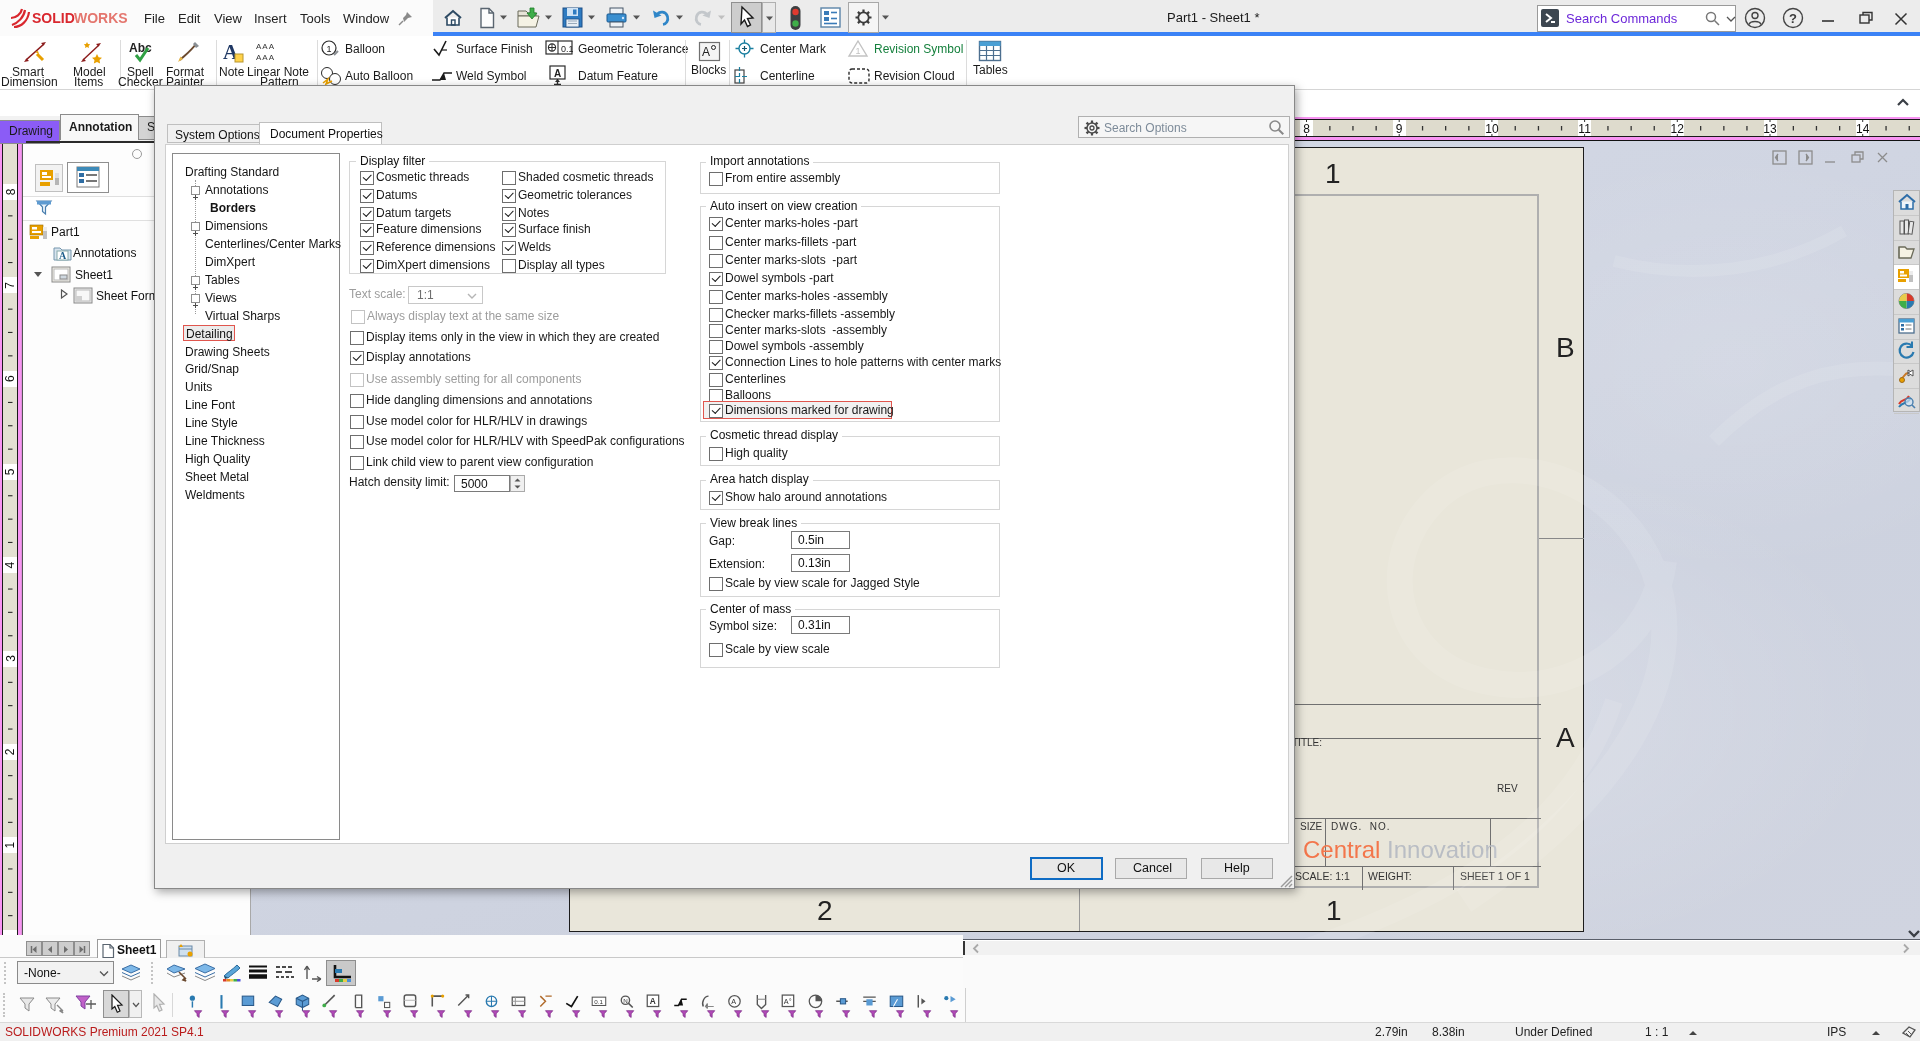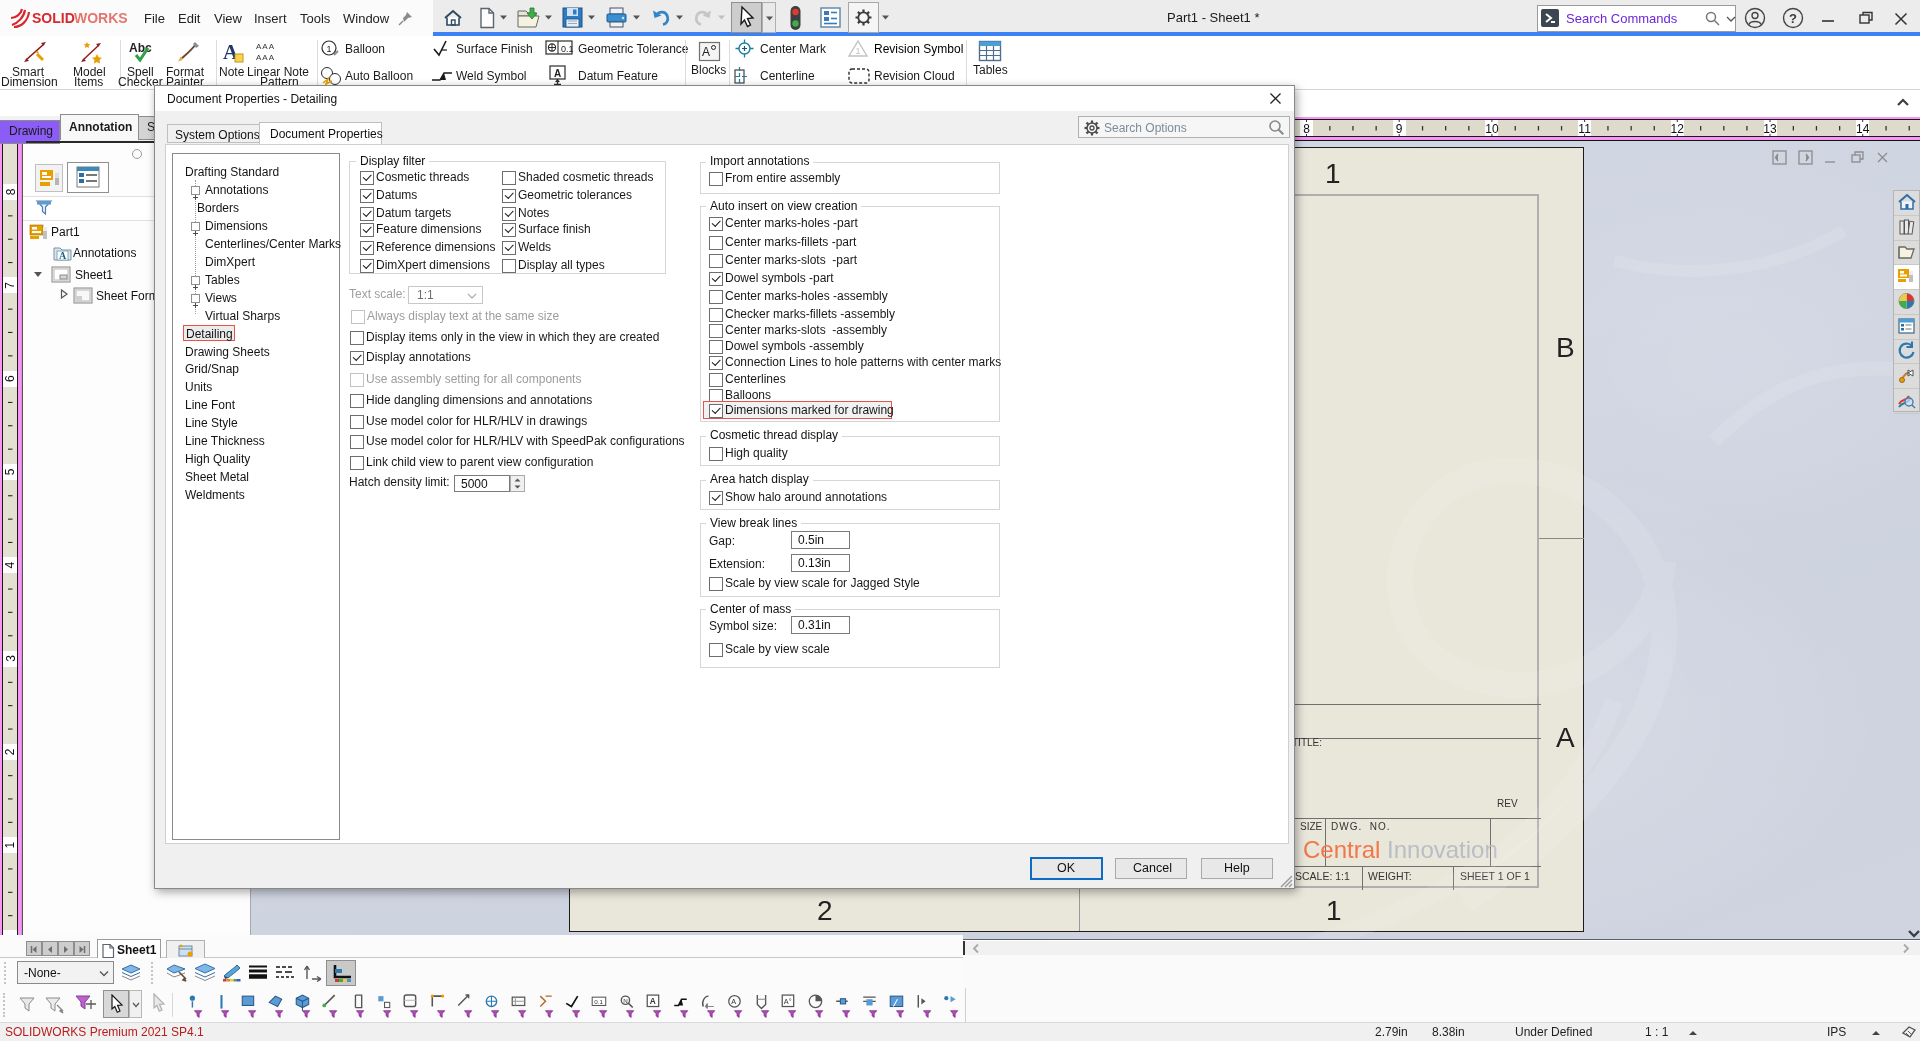--- a/index.html
+++ b/index.html
@@ -293,21 +293,21 @@
       <rect x="1" y="4" width="9" height="13" fill="#fff" stroke="#444" stroke-width="1.2"></rect>
       <path d="M5.5 1 V19" stroke="#1a7fa0" stroke-width="1.2" stroke-dasharray="4 2"></path>
       <path d="M1 10.5 h14" stroke="#1a7fa0" stroke-width="1" stroke-dasharray="5 2"></path>
     </svg>
   <div class="tx" style="left:760px;top:33px;font-size:12px;color:#1a1a1a;">Centerline</div>
 
   <svg class="abs" style="left:847px;top:3px;" width="22" height="19" viewBox="0 0 22 19">
       <path d="M11 2 L20 17 H2 Z" fill="none" stroke="#c2c2c2" stroke-width="1.4"></path>
       <text x="11" y="15" font-size="9" text-anchor="middle" fill="#c2c2c2" font-family="Liberation Sans">1</text>
     </svg>
-  <div class="tx" style="left:874px;top:6px;font-size:12px;color:#000000;">Revision Symbol</div>
+  <div class="tx" style="left:874px;top:6px;font-size:12px;color:#15803d;">Revision Symbol</div>
   <svg class="abs" style="left:847px;top:31px;" width="24" height="18" viewBox="0 0 24 18">
       <rect x="2" y="2" width="20" height="14" rx="3" fill="none" stroke="#2c2c2c" stroke-width="1.4" stroke-dasharray="3 2"></rect>
     </svg>
   <div class="tx" style="left:874px;top:33px;font-size:12px;color:#1a1a1a;">Revision Cloud</div>
   <div class="abs" style="left:966px;top:4px;width:1px;height:48px;background:#dcdcdc;"></div>
 
   <svg class="abs" style="left:978px;top:4px;" width="24" height="22" viewBox="0 0 24 22">
       <rect x="1.5" y="1.5" width="21" height="19" fill="#fff" stroke="#4d6f8f" stroke-width="1.4"></rect>
       <rect x="1.5" y="1.5" width="21" height="4.5" fill="#4a9fd4"></rect>
       <path d="M1.5 10.5 h21 M1.5 15.5 h21 M8.5 6 v15 M15.5 6 v15" stroke="#4d6f8f" stroke-width="1.2"></path>
@@ -461,21 +461,21 @@
     <div class="abs" style="left:560px;top:590px;width:411px;height:1px;background:#707070;"></div>
     <div class="abs" style="left:560px;top:670px;width:411px;height:1px;background:#707070;"></div>
     <div class="abs" style="left:560px;top:718px;width:411px;height:1px;background:#707070;"></div>
     <div class="abs" style="left:755px;top:670px;width:1px;height:48px;background:#707070;"></div>
     <div class="abs" style="left:920px;top:670px;width:1px;height:48px;background:#707070;"></div>
     <div class="abs" style="left:792px;top:718px;width:1px;height:24px;background:#707070;"></div>
     <div class="abs" style="left:883px;top:718px;width:1px;height:24px;background:#707070;"></div>
     <div class="tx" style="left:722px;top:589px;font-size:10px;color:#333;">TITLE:</div>
     <div class="tx" style="left:730px;top:673px;font-size:10px;color:#333;">SIZE</div>
     <div class="tx" style="left:761px;top:673px;font-size:10px;color:#333;letter-spacing:1px;">DWG.&nbsp; NO.</div>
-    <div class="tx" style="left:927px;top:650px;font-size:10px;color:#333;">REV</div>
+    <div class="tx" style="left:927px;top:635px;font-size:10px;color:#333;">REV</div>
     <div class="tx" style="left:733px;top:688px;font-size:24px;"><span style="color:#f3764b;">Central</span> <span style="color:#b9bdc4;">Innovation</span></div>
     <div class="tx" style="left:725px;top:722px;font-size:10.5px;color:#333;">SCALE: 1:1</div>
     <div class="tx" style="left:798px;top:722px;font-size:10.5px;color:#333;">WEIGHT:</div>
     <div class="tx" style="left:890px;top:722px;font-size:10.5px;color:#333;">SHEET 1 OF 1</div>
   </div>
   <svg class="abs" style="left:0;top:25px;width:1906px;height:798px;" width="1906" height="798" viewBox="0 0 1906 798">
     <g fill="none" stroke="#ffffff" stroke-opacity="0.10">
       <path d="M1450 760 C1600 660 1680 540 1640 430 C1600 330 1480 300 1420 360 C1360 420 1380 520 1470 540 C1560 560 1640 500 1650 420" stroke-width="26"></path>
       <path d="M1250 820 C1450 760 1560 680 1600 560" stroke-width="18"></path>
       <path d="M1700 300 C1760 240 1820 220 1900 230" stroke-width="14"></path>
@@ -1015,26 +1015,20 @@
       <path d="M1 6 L5 2 L9 6" fill="#444"></path>
     </svg>
   <svg class="abs" style="left:1901px;top:2px;" width="16" height="15" viewBox="0 0 16 15">
       <path d="M2 8 L8 2 L14 5 L9 12 Z" fill="none" stroke="#555" stroke-width="1.3"></path>
       <path d="M5 8 l3 3 M7 6 l3 3" stroke="#555" stroke-width="1"></path>
     </svg>
 </div>
 
 <div class="abs" id="dialog" style="left:154px;top:85px;width:1141px;height:804px;background:#f0f0f0;border:1px solid #888;box-sizing:border-box;box-shadow:2px 3px 9px rgba(0,0,0,0.35);z-index:10;">
 
-  <div class="abs" style="left:0;top:0;width:1139px;height:25px;background:#ffffff;">
-    <div class="tx" style="left:12px;top:6px;font-size:12px;color:#111;">Document Properties - Detailing</div>
-    <svg class="abs" style="left:1113px;top:5px;" width="15" height="15" viewBox="0 0 15 15">
-        <path d="M2.5 2.5 L12.5 12.5 M12.5 2.5 L2.5 12.5" stroke="#222" stroke-width="1.3"></path>
-      </svg>
-  </div>
 
   <div class="abs" style="left:12px;top:38px;width:93px;height:19px;background:#f0f0f0;border:1px solid #bfbfbf;box-sizing:border-box;">
     <div class="tx" style="left:7px;top:3px;font-size:12px;color:#111;">System Options</div>
   </div>
   <div class="abs" style="left:104px;top:36px;width:123px;height:22px;background:#ffffff;border:1px solid #bfbfbf;border-bottom:none;box-sizing:border-box;">
     <div class="tx" style="left:10px;top:4px;font-size:12px;color:#111;">Document Properties</div>
   </div>
 
   <div class="abs" style="left:923px;top:30px;width:212px;height:22px;background:#f6f6f6;border:1px solid #b0b0b0;box-sizing:border-box;"></div>
   <svg class="abs" style="left:929px;top:34px;" width="16" height="16" viewBox="0 0 16 16">
@@ -1056,21 +1050,21 @@
       <circle cx="7" cy="7" r="5" stroke="#888" stroke-width="1.6" fill="none"></circle>
       <path d="M10.7 10.7 L15.3 15.3" stroke="#888" stroke-width="2"></path>
     </svg>
 
   <div class="abs" style="left:10px;top:58px;width:1124px;height:700px;background:#ffffff;border:1px solid #cfcfcf;box-sizing:border-box;" id="dlgpage">
 
     <div class="abs" style="left:6px;top:8px;width:168px;height:687px;background:#fff;border:1px solid #8a8a8a;box-sizing:border-box;">
       <div class="abs" style="left:22px;top:26px;width:1px;height:134px;border-left:1px dotted #9a9a9a;"></div>
       <div class="ti" style="left:12px;top:11px;">Drafting Standard</div>
       <div class="ti" style="left:32px;top:29px;">Annotations</div>
-      <div class="ti" style="left:24px;top:47px;">Borders</div>
+      <div class="ti" style="left:37px;top:47px;font-weight:bold;">Borders</div>
       <div class="ti" style="left:32px;top:65px;">Dimensions</div>
       <div class="ti" style="left:32px;top:83px;">Centerlines/Center Marks</div>
       <div class="ti" style="left:32px;top:101px;">DimXpert</div>
       <div class="ti" style="left:32px;top:119px;">Tables</div>
       <div class="ti" style="left:32px;top:137px;">Views</div>
       <div class="ti" style="left:32px;top:155px;">Virtual Sharps</div>
       <div class="abs" style="left:10px;top:171px;width:52px;height:16px;background:#ececec;border:1px solid #e0564e;box-sizing:border-box;"></div>
       <div class="ti" style="left:13px;top:173px;">Detailing</div>
       <div class="ti" style="left:12px;top:191px;">Drawing Sheets</div>
       <div class="ti" style="left:12px;top:208px;">Grid/Snap</div>

